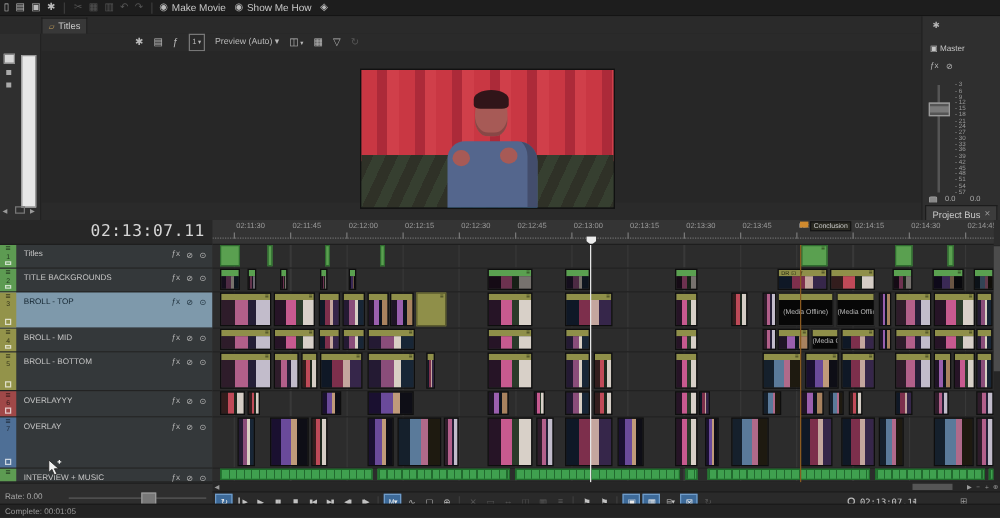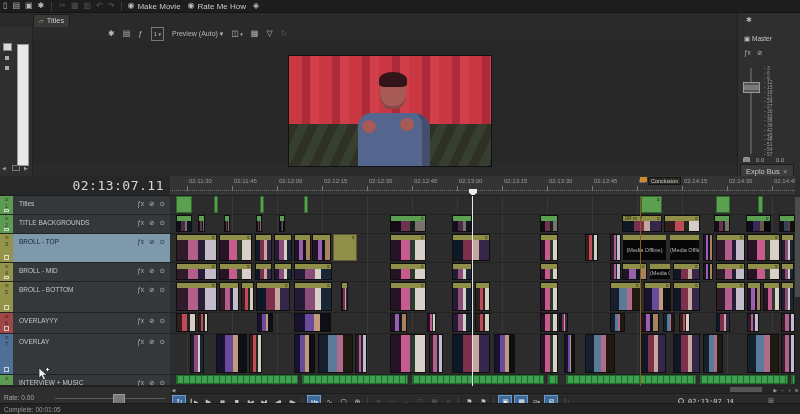--- a/index.html
+++ b/index.html
@@ -119,21 +119,21 @@
         <span class="tbi dis">✂</span>
         <span class="tbi dis">▦</span>
         <span class="tbi dis">▥</span>
         <span class="tbi dis">↶</span>
         <span class="tbi dis">↷</span>
         <span class="tbsep"></span>
       </span>
     <span class="tbi">◉</span>
     <span class="tblbl">Make Movie</span>
     <span class="tbi">◉</span>
-    <span class="tblbl">Rate Me How</span>
+    <span class="tblbl">Show Me How</span>
     <span class="tbi">◈</span>
   </div>
 
   <div id="dockrow" class="abs">
 
     <div id="explostrip" class="abs">
       <div class="abs explomini" style="top:16px;"></div>
       <div class="abs" style="left:5px;top:29px;width:4px;height:4px;background:#aaa;"></div>
       <div class="abs" style="left:5px;top:39px;width:4px;height:4px;background:#aaa;"></div>
       <div id="explosb" class="abs"></div>
@@ -227,21 +227,21 @@
           <span>51</span>
           <span>54</span>
           <span>57</span>
         </div>
       <div class="mbot" style="left:5px;">
         <span style="display:inline-block;width:5px;height:4px;background:#888;border-radius:2px 2px 0 0;border:1px solid #999;border-bottom:none;"></span>
       </div>
       <div class="mbot" style="left:18px;">0.0</div>
       <div class="mbot" style="left:38px;">0.0</div>
       <div class="tab" style="position:absolute;left:2px;top:151px;background:#3c3c3c;">
-        <span>Explo Bus</span>
+        <span>Project Bus</span>
         <span style="color:#999;font-size:6px;">✕</span>
       </div>
     </div>
   </div>
 
   <div id="tl" class="abs">
     <div id="tcbar" class="abs">
       <div id="tcmain">02:13:07.11</div>
     </div>
     <div id="ruler" class="abs">

